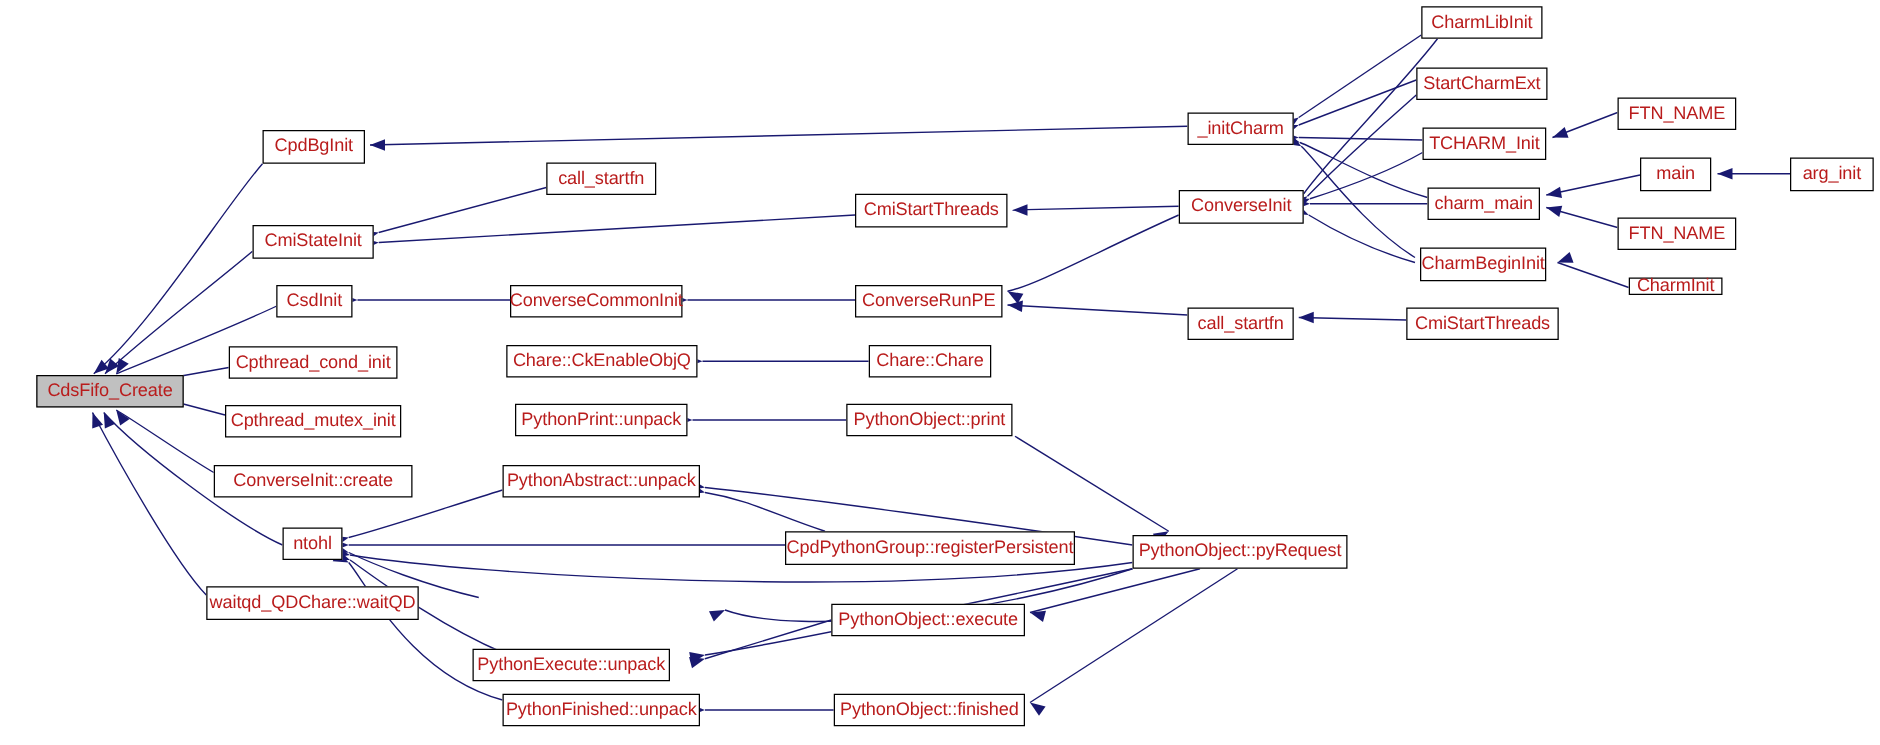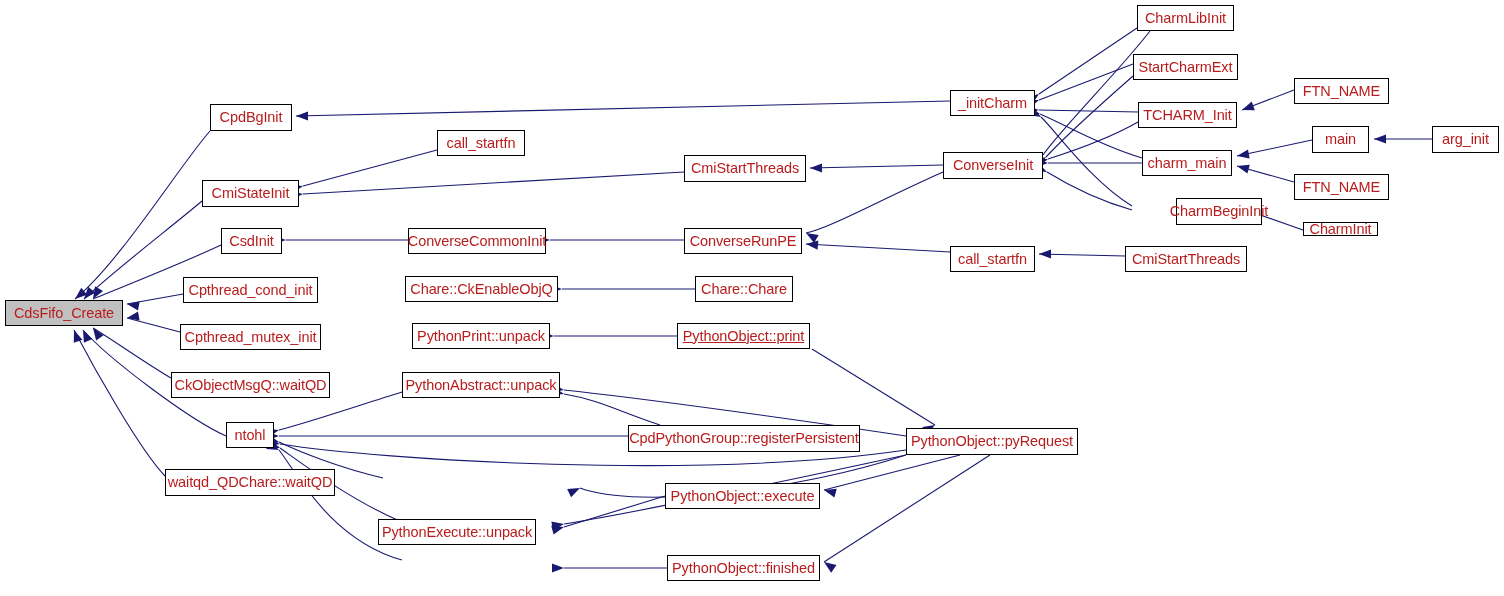--- a/index.html
+++ b/index.html
@@ -36,20 +36,21 @@
     line-height: 1;
     display: flex;
     align-items: center;
     justify-content: center;
     white-space: nowrap;
     letter-spacing: -0.1px;
     z-index: 3;
   }
   .node.highlight {
     background: #c0c0c0;
+    margin-left: 24px;
   }
 </style>
 </head>
 <body>
 
 <div id="graph">
   <svg id="edges" viewBox="0 0 1504 596" xmlns="http://www.w3.org/2000/svg">
       <path d="M 210,131 C 180,165 120,262 75,299" fill="none" stroke="#191970" stroke-width="1.1"></path>
       <path d="M 202,201 C 170,228 115,270 84,299" fill="none" stroke="#191970" stroke-width="1.1"></path>
       <path d="M 221,245 C 185,262 120,288 93,299" fill="none" stroke="#191970" stroke-width="1.1"></path>
@@ -148,44 +149,45 @@
       <polygon points="0,0 -12,-4.6 -12,4.6" fill="#191970" transform="translate(1246,210) rotate(160)"></polygon>
       <polygon points="0,0 -12,-4.6 -12,4.6" fill="#191970" transform="translate(1374,139) rotate(180)"></polygon>
       <polygon points="0,0 -12,-4.6 -12,4.6" fill="#191970" transform="translate(935,425) rotate(330)"></polygon>
     </svg>
 <div class="node highlight" style="left: 5px; top: 300px; width: 118px; height: 26px;">CdsFifo_Create</div>
     <div class="node" style="left: 210px; top: 104px; width: 82px; height: 27px;">CpdBgInit</div>
     <div class="node" style="left: 202px; top: 180px; width: 97px; height: 27px;">CmiStateInit</div>
     <div class="node" style="left: 221px; top: 228px; width: 61px; height: 26px;">CsdInit</div>
     <div class="node" style="left: 183px; top: 277px; width: 135px; height: 26px;">Cpthread_cond_init</div>
     <div class="node" style="left: 180px; top: 324px; width: 141px; height: 26px;">Cpthread_mutex_init</div>
-    <div class="node" style="left: 171px; top: 372px; width: 159px; height: 26px;">CkObjectMsgQ::waitQD</div>
+    <div class="node" style="left: 171px; top: 372px; width: 159px; height: 26px;">ConverseInit::create</div>
     <div class="node" style="left: 226px; top: 422px; width: 48px; height: 26px;">ntohl</div>
     <div class="node" style="left: 165px; top: 469px; width: 170px; height: 27px;">waitqd_QDChare::waitQD</div>
     <div class="node" style="left: 437px; top: 130px; width: 88px; height: 26px;">call_startfn</div>
     <div class="node" style="left: 408px; top: 228px; width: 138px; height: 26px;">ConverseCommonInit</div>
     <div class="node" style="left: 405px; top: 276px; width: 153px; height: 26px;">Chare::CkEnableObjQ</div>
     <div class="node" style="left: 412px; top: 323px; width: 138px; height: 26px;">PythonPrint::unpack</div>
     <div class="node" style="left: 402px; top: 372px; width: 158px; height: 26px;">PythonAbstract::unpack</div>
     <div class="node" style="left: 378px; top: 519px; width: 158px; height: 26px;">PythonExecute::unpack</div>
+    <div class="node" style="left: 402px; top: 555px; width: 158px; height: 26px;">PythonFinished::unpack</div>
     <div class="node" style="left: 684px; top: 155px; width: 122px; height: 27px;">CmiStartThreads</div>
     <div class="node" style="left: 684px; top: 228px; width: 118px; height: 26px;">ConverseRunPE</div>
     <div class="node" style="left: 695px; top: 276px; width: 98px; height: 26px;">Chare::Chare</div>
-    <div class="node" style="left: 677px; top: 323px; width: 133px; height: 26px; text-decoration: underline;">PythonObject::print</div>
+    <div class="node" style="left: 677px; top: 323px; width: 133px; height: 26px;">PythonObject::print</div>
     <div class="node" style="left: 628px; top: 425px; width: 232px; height: 27px;">CpdPythonGroup::registerPersistent</div>
     <div class="node" style="left: 665px; top: 483px; width: 155px; height: 26px;">PythonObject::execute</div>
     <div class="node" style="left: 667px; top: 555px; width: 153px; height: 26px;">PythonObject::finished</div>
     <div class="node" style="left: 906px; top: 428px; width: 172px; height: 27px;">PythonObject::pyRequest</div>
     <div class="node" style="left: 950px; top: 90px; width: 85px; height: 26px;">_initCharm</div>
     <div class="node" style="left: 943px; top: 152px; width: 100px; height: 27px;">ConverseInit</div>
     <div class="node" style="left: 950px; top: 246px; width: 85px; height: 26px;">call_startfn</div>
     <div class="node" style="left: 1137px; top: 5px; width: 97px; height: 26px;">CharmLibInit</div>
     <div class="node" style="left: 1133px; top: 54px; width: 105px; height: 26px;">StartCharmExt</div>
     <div class="node" style="left: 1138px; top: 102px; width: 99px; height: 26px;">TCHARM_Init</div>
     <div class="node" style="left: 1142px; top: 150px; width: 90px; height: 26px;">charm_main</div>
-    <div class="node" style="left: 1176px; top: 198px; width: 86px; height: 27px; text-align: right;">CharmBeginInit</div>
+    <div class="node" style="left: 1136px; top: 198px; width: 101px; height: 27px; text-align: right;">CharmBeginInit</div>
     <div class="node" style="left: 1125px; top: 246px; width: 122px; height: 26px;">CmiStartThreads</div>
     <div class="node" style="left: 1294px; top: 78px; width: 95px; height: 26px;">FTN_NAME</div>
     <div class="node" style="left: 1312px; top: 126px; width: 57px; height: 27px;">main</div>
     <div class="node" style="left: 1294px; top: 174px; width: 95px; height: 26px;">FTN_NAME</div>
     <div class="node" style="left: 1303px; top: 222px; width: 75px; height: 14px;">CharmInit</div>
     <div class="node" style="left: 1432px; top: 126px; width: 67px; height: 27px;">arg_init</div>
   </div>
 
 </body></html>

